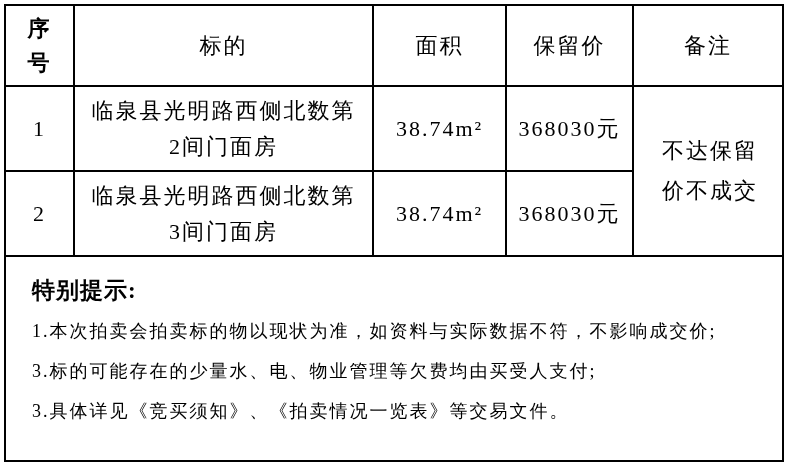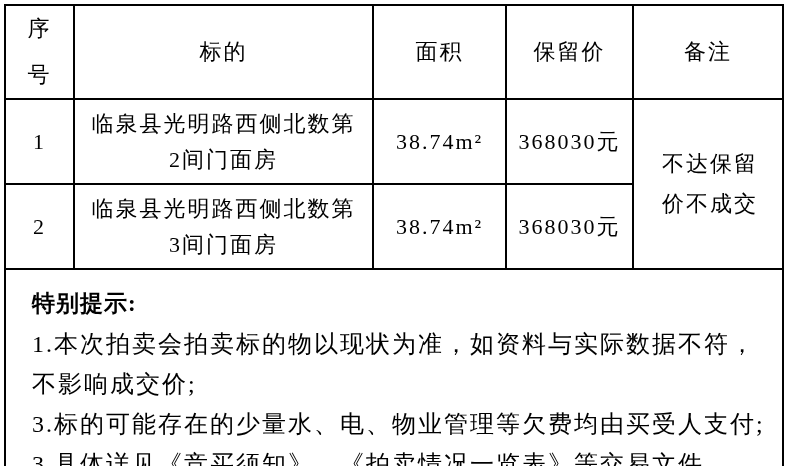--- a/index.html
+++ b/index.html
@@ -31,22 +31,23 @@
     vertical-align: middle;
     padding: 0;
     overflow: hidden;
   }
   tr.header-row { height: 81px; }
   tr.data-row   { height: 85px; }
   .seq-header-inner {
     display: inline-block;
     width: 24px;
     word-break: break-all;
-    line-height: 46px;
+    line-height: 34px;
     text-align: center;
+    font-weight: bold;
   }
   td.subject-cell {
     padding: 4px 13px;
     line-height: 36px;
   }
   td.remark-cell .remark-inner {
     width: 100px;
     margin: 0 auto;
     word-break: break-all;
     line-height: 40px;
@@ -58,21 +59,21 @@
     padding: 14px 14px 0 26px;
   }
   .notice-title {
     font-weight: bold;
     font-size: 23px;
     line-height: 40px;
     letter-spacing: 1px;
     margin: 0;
   }
   .notice-item {
-    font-size: 24px;
+    font-size: 18px;
     line-height: 40px;
     letter-spacing: 2px;
     margin: 0;
   }
 </style>
 </head>
 <body>
 
 <div class="sheet">
   <table class="auction">

